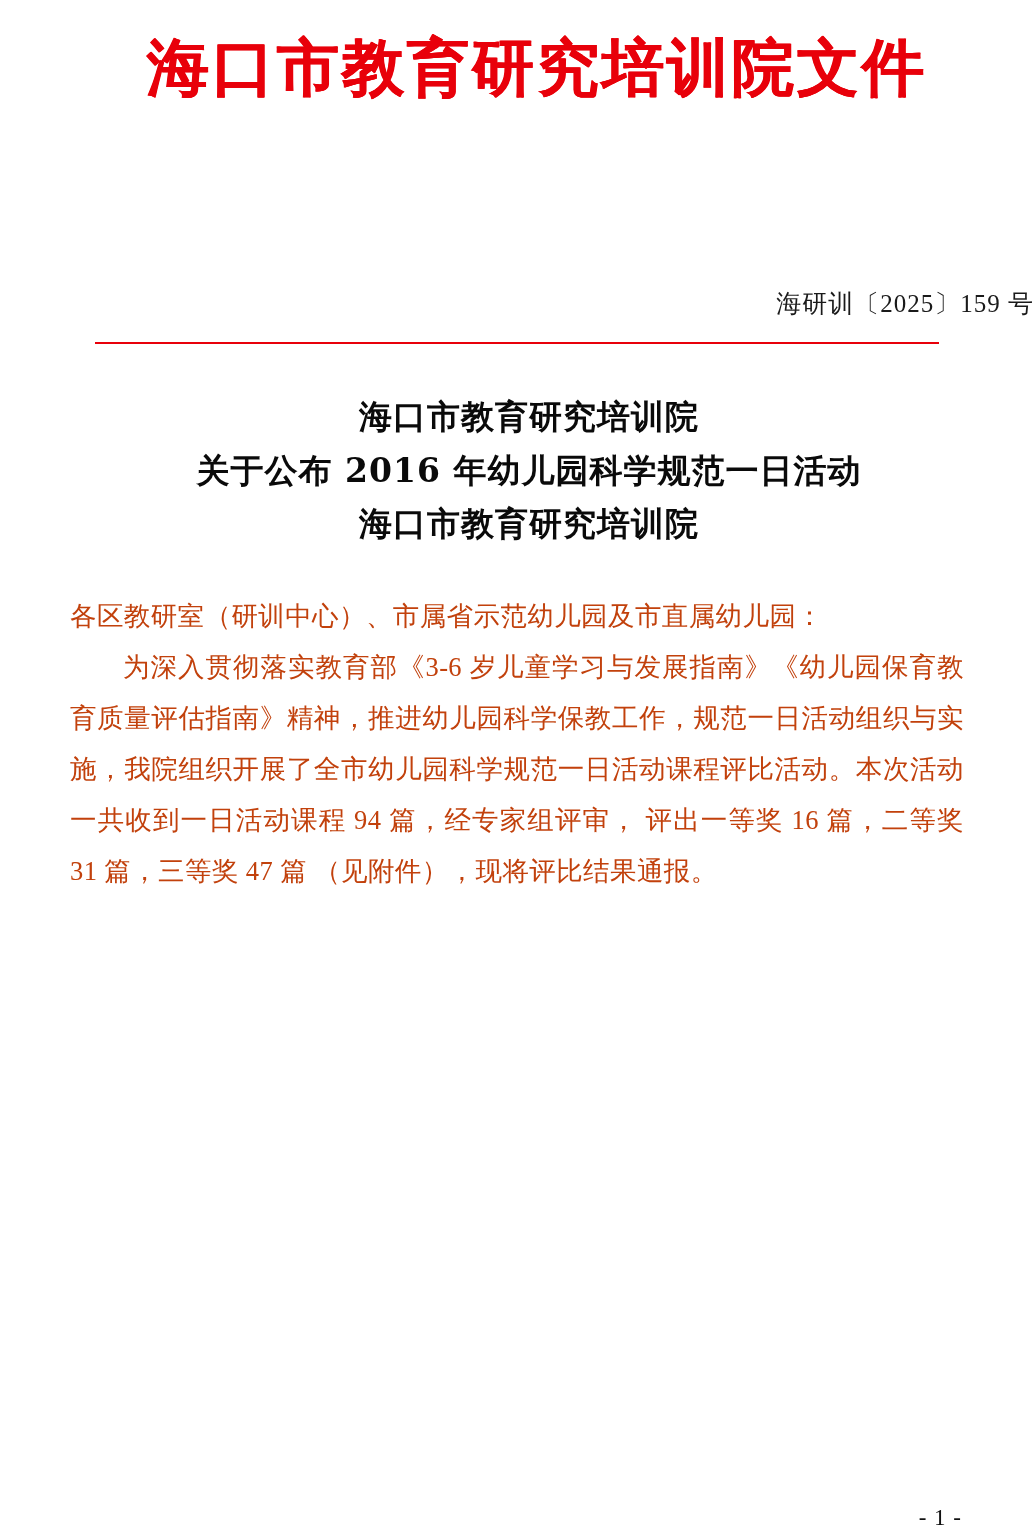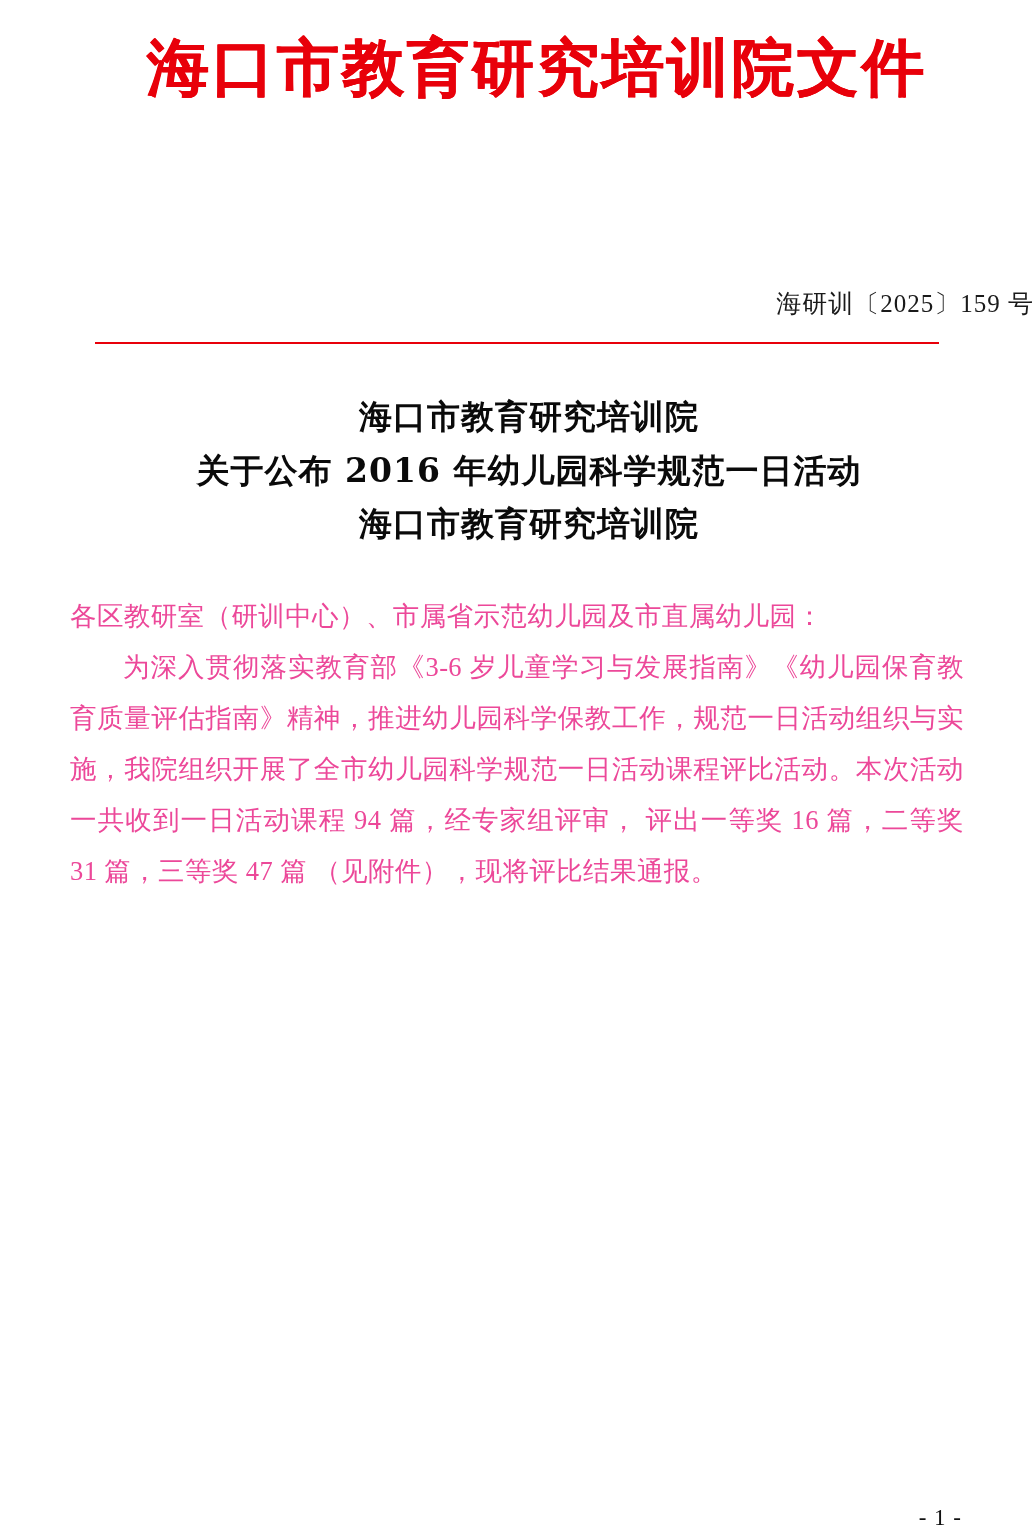--- a/index.html
+++ b/index.html
@@ -71,21 +71,21 @@
   }
 
   
   .body-block {
     margin: 40px 70px 0 70px;
     font-size: 26.5px;
     line-height: 1.93;
     letter-spacing: 0.4px;
     text-align: justify;
     text-justify: inter-ideograph;
-    color: #ec4899;
+    color: #c2410c;
   }
   .para {
     margin: 0;
   }
   .para.indent {
     text-indent: 2em;
   }
   .para.spaced {
     margin-top: 38px;
   }

